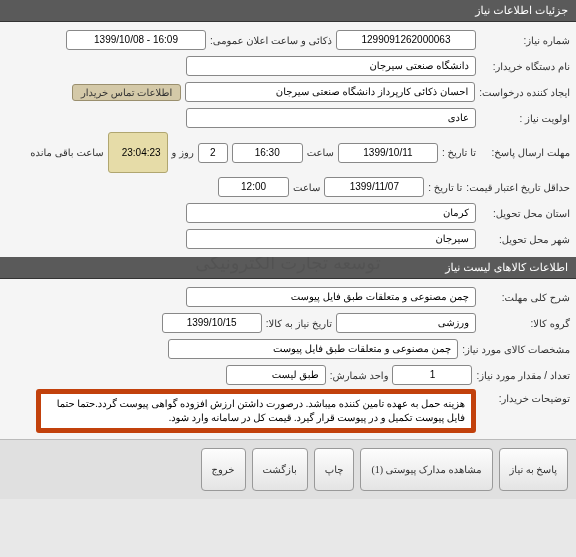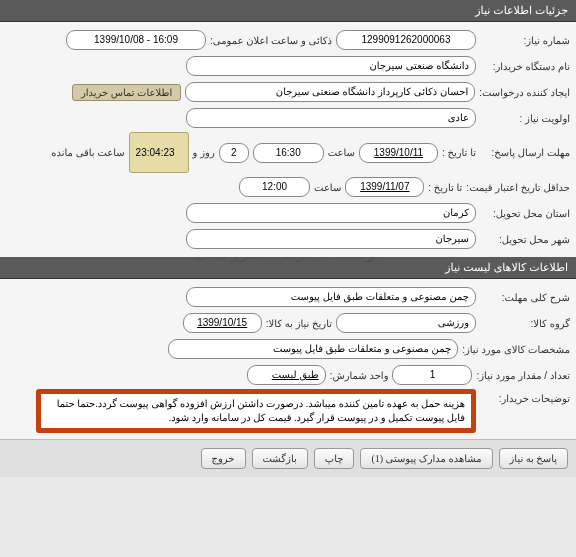--- a/index.html
+++ b/index.html
@@ -53,32 +53,32 @@
   text-align: right;
 }
 .label-sm {
   color: #333;
   font-size: 10px;
   white-space: nowrap;
 }
 .field {
   background: #fff;
   border: 1px solid #888;
-  border-radius: 9px;
+  border-radius: 3px;
   padding: 2px 6px;
   font-size: 10px;
   min-height: 18px;
   line-height: 14px;
   font-family: Tahoma, Arial, sans-serif;
   direction: rtl;
 }
 .field-ltr { direction: ltr; text-align: center; }
 .w60 { width: 71px; }
 .w80 { width: 80px; }
-.w100 { width: 79px; text-decoration: underline; }
+.w100 { width: 100px; }
 .w140 { width: 140px; }
 .w280 { width: 280px; flex: 1; max-width: 290px; }
 .w30 { width: 30px; }
 .link-btn {
   background: #d4c9a8;
   border: 1px solid #9a8f6e;
   border-radius: 3px;
   padding: 2px 8px;
   font-size: 10px;
   color: #333;
@@ -86,21 +86,21 @@
   font-family: Tahoma;
   margin-left: 25px;
 }
 .time-remaining {
   background: #e6dca8;
   border: 1px solid #b0a670;
   border-radius: 3px;
   padding: 14px 6px;
   font-size: 10px;
   direction: ltr;
-  text-align: left;
+  text-align: right;
   width: 60px;
 }
 .textarea-field {
   background: #fff;
   border: 5px solid #c2410c;
   border-radius: 3px;
   padding: 3px 6px;
   font-size: 10px;
   width: 440px;
   min-height: 30px;
@@ -111,21 +111,21 @@
   display: flex;
   gap: 6px;
   padding: 8px;
   background: #e0e0e0;
   border-top: 1px solid #bbb;
 }
 .btn {
   background: linear-gradient(#fdfdfd, #e4e4e4);
   border: 1px solid #999;
   border-radius: 4px;
-  padding: 4px 10px;
+  padding: 15px 10px;
   font-size: 10px;
   font-family: Tahoma;
   cursor: pointer;
   color: #333;
 }
 </style>
 </head>
 <body>
 
 <div class="watermark">سامانه تدارکات الکترونیکی دولت

